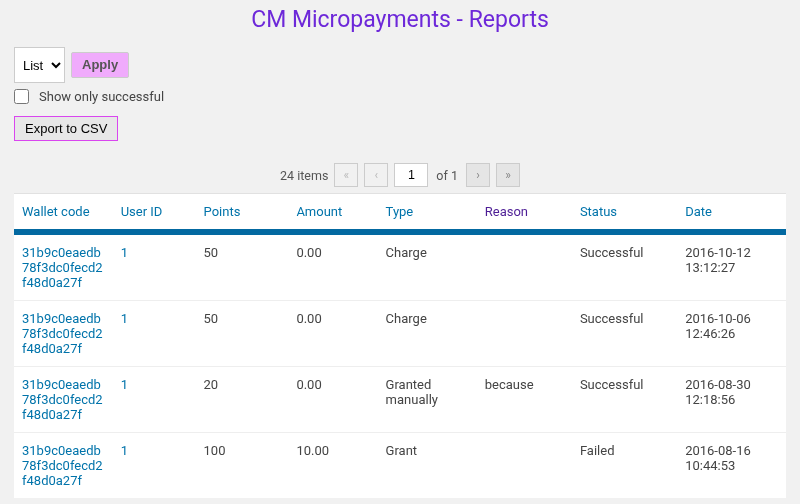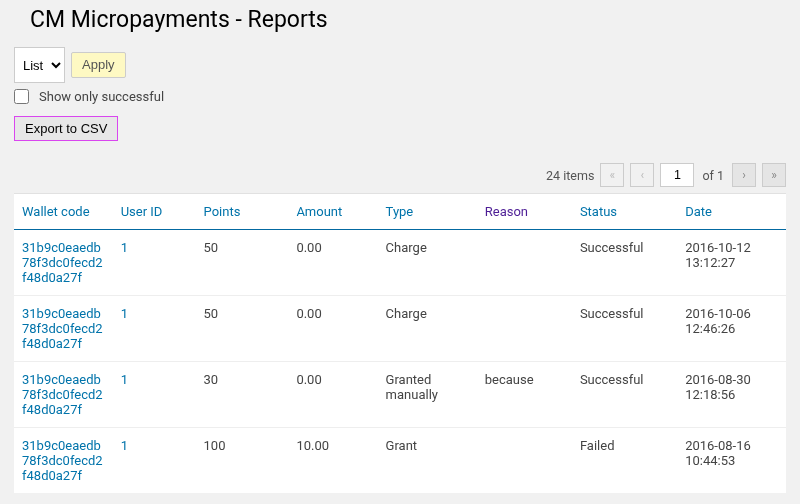--- a/index.html
+++ b/index.html
@@ -8,22 +8,23 @@
     padding: 0 14px 14px 14px;
     font-family: -apple-system, BlinkMacSystemFont, "Segoe UI", Roboto, Arial, sans-serif;
     font-size: 13px;
     color: #444;
     background: #f1f1f1;
     width: 800px;
   }
   h1 {
     font-size: 23px;
     font-weight: 400;
-    color: #000000;
-    margin: 6px 0 14px 16px;
+    color: #6d28d9;
+    margin: 6px 0 14px 0;
+    text-align: center;
   }
   .filters {
     display: flex;
     align-items: center;
     gap: 6px;
     margin-bottom: 6px;
   }
   select {
     font-size: 13px;
     height: 36px;
@@ -35,21 +36,21 @@
     display: inline-block;
     padding: 3px 10px;
     font-size: 13px;
     line-height: 18px;
     border: 1px solid #ccc;
     background: #f7f7f7;
     color: #555;
     cursor: pointer;
     border-radius: 2px;
   }
-  .filters .button { background: #fef9c3; }
+  .filters .button { background: #f0abfc; font-weight: bold; }
   .check-row {
     display: flex;
     align-items: center;
     gap: 10px;
     font-size: 13px;
     color: #444;
     margin-bottom: 12px;
   }
   .check-row input[type=checkbox] {
     width: 15px; height: 15px; margin: 0;
@@ -57,21 +58,21 @@
   }
   .export-btn {
     border: 1px solid #d946ef;
     background: #e7e7e7;
     padding: 4px 10px;
     font-size: 13px;
     cursor: pointer;
   }
   .tablenav {
     display: flex;
-    justify-content: flex-end;
+    justify-content: center;
     align-items: center;
     gap: 6px;
     margin: 22px 0 6px 0;
     font-size: 12.5px;
     color: #555;
   }
   .pagebtn {
     display: inline-flex;
     align-items: center;
     justify-content: center;
@@ -100,21 +101,21 @@
   }
   table.wp-list th, table.wp-list td {
     text-align: left;
     padding: 10px 8px;
     vertical-align: top;
     font-size: 13px;
   }
   table.wp-list thead th {
     font-weight: 400;
     color: #0073aa;
-    border-bottom: 1px solid #0369a1;
+    border-bottom: 6px solid #0369a1;
     cursor: pointer;
   }
   table.wp-list thead th.nolink {
     color: #4c1d95;
     cursor: default;
   }
   table.wp-list tbody tr { border-bottom: 1px solid #eee; }
   table.wp-list tbody tr:last-child { border-bottom: none; }
   .link { color: #0073aa; }
   td.wallet { color: #0073aa; word-break: break-all; max-width: 92px; }
@@ -198,21 +199,21 @@
       <td>50</td>
       <td>0.00</td>
       <td>Charge</td>
       <td></td>
       <td>Successful</td>
       <td>2016-10-06 12:46:26</td>
     </tr>
     <tr>
       <td class="wallet"><a class="link">31b9c0eaedb78f3dc0fecd2f48d0a27f</a></td>
       <td><a class="link">1</a></td>
-      <td>30</td>
+      <td>20</td>
       <td>0.00</td>
       <td>Granted manually</td>
       <td>because</td>
       <td>Successful</td>
       <td>2016-08-30 12:18:56</td>
     </tr>
     <tr>
       <td class="wallet"><a class="link">31b9c0eaedb78f3dc0fecd2f48d0a27f</a></td>
       <td><a class="link">1</a></td>
       <td>100</td>

